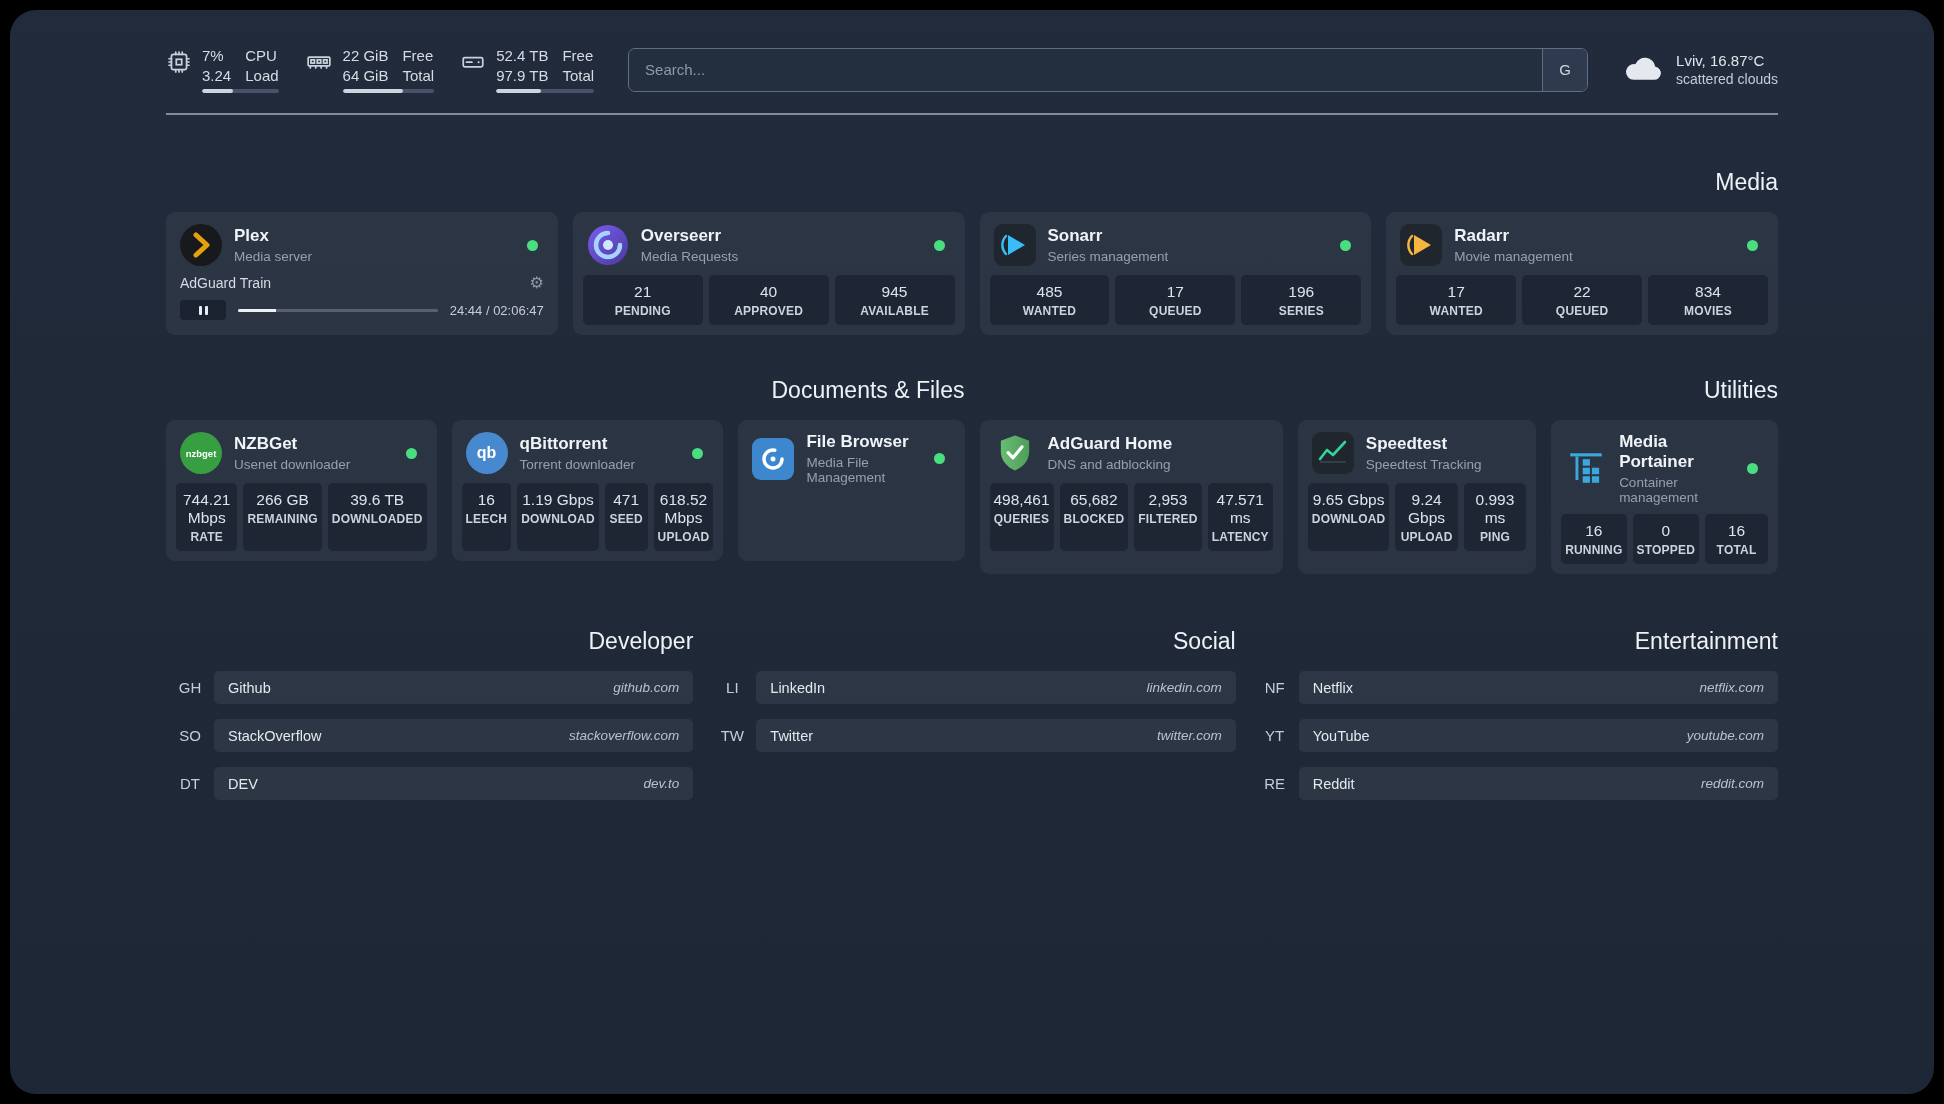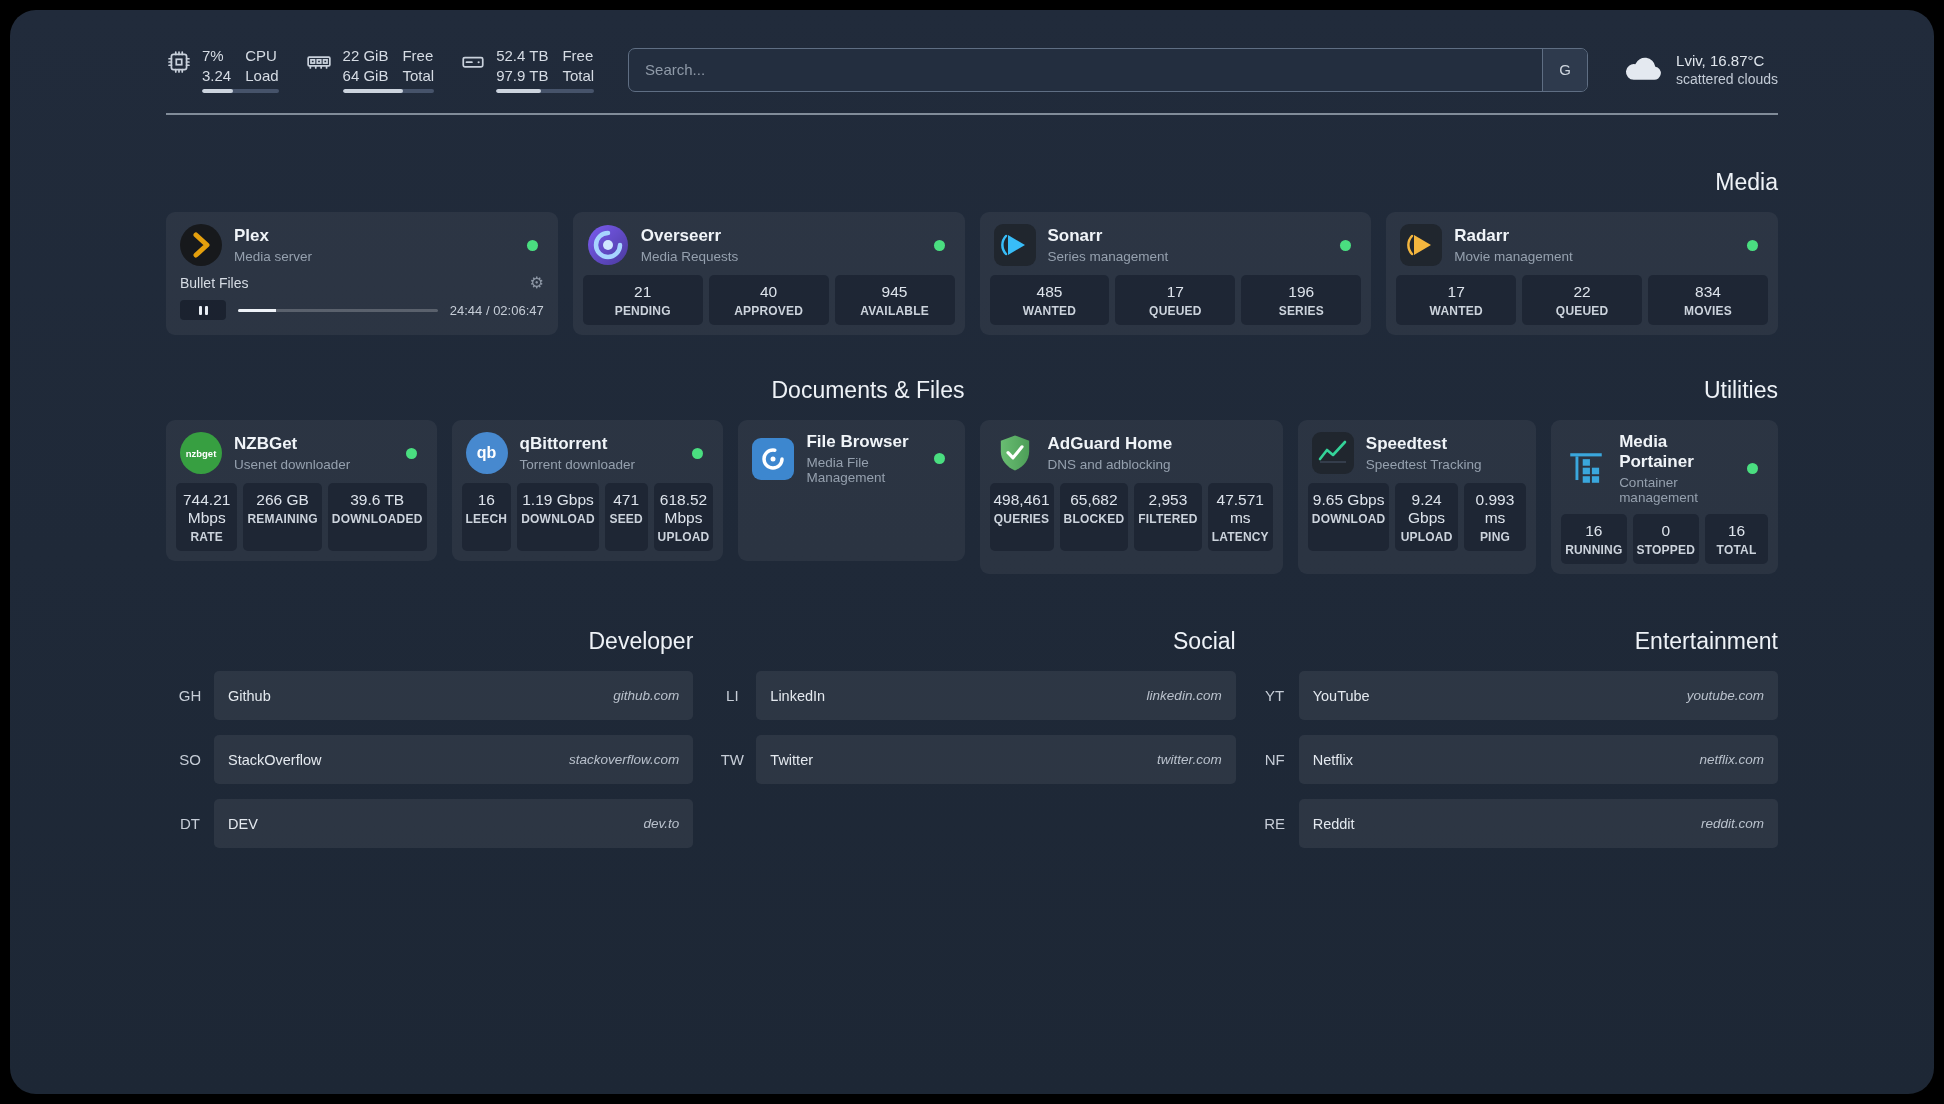--- a/index.html
+++ b/index.html
@@ -57,21 +57,21 @@
   
   .ic-circle{border-radius:50%;}
   .plex-bg{background:#17191c;}
   .nzb-bg{background:#379f41;color:#fff;font-size:9.5px;font-weight:bold;}
   .qb-bg{background:#4789cf;color:#fff;font-size:16px;font-weight:bold;}
   .sq{background:#20262e;border-radius:9px;}
   .fb-bg{background:#3d87cf;border-radius:9px;}
 
   
   .bm-grid{display:grid;grid-template-columns:repeat(3,1fr);gap:15px;align-items:start;margin-top:54px;}
-  .bm-row{display:flex;align-items:center;height:49px;margin-bottom:15px;}
+  .bm-row{display:flex;align-items:center;height:33px;margin-bottom:15px;}
   .bm-abbr{width:48px;text-align:center;font-size:15px;color:#c6cdd7;flex:0 0 auto;}
   .bm-pill{flex:1;height:100%;background:rgba(255,255,255,0.065);border-radius:5px;display:flex;align-items:center;padding:0 14px;cursor:pointer;}
   .bm-name{flex:1;font-size:14.5px;color:#e4e9ef;}
   .bm-domain{font-size:13.5px;color:#b9c1cc;font-style:italic;}
 </style>
 </head>
 <body>
 
 <div class="frame">
   <div class="page">
@@ -187,21 +187,21 @@
               </svg>
             </span>
             <div class="meta">
               <div class="title">Plex</div>
               <div class="sub">Media server</div>
             </div>
             <span class="dot"></span>
           </div>
           <div class="np">
             <div class="np-top">
-              <span>Bullet Files</span>
+              <span>AdGuard Train</span>
               <span class="gear">⚙</span>
             </div>
             <div class="np-bottom">
               <span class="pause">
                   <i></i>
                   <i></i>
                 </span>
               <div class="np-track">
                   <div class="np-fill" style="width: 19%;"></div>
                 </div>
@@ -541,34 +541,34 @@
           <span class="bm-pill">
             <span class="bm-name">Twitter</span>
             <span class="bm-domain">twitter.com</span>
           </span>
         </div>
       </section>
 
       <section>
         <h2 class="sec-title">Entertainment</h2>
         <div class="bm-row">
+          <span class="bm-abbr">NF</span>
+          <span class="bm-pill">
+            <span class="bm-name">Netflix</span>
+            <span class="bm-domain">netflix.com</span>
+          </span>
+        </div>
+        <div class="bm-row">
           <span class="bm-abbr">YT</span>
           <span class="bm-pill">
             <span class="bm-name">YouTube</span>
             <span class="bm-domain">youtube.com</span>
           </span>
         </div>
         <div class="bm-row">
-          <span class="bm-abbr">NF</span>
-          <span class="bm-pill">
-            <span class="bm-name">Netflix</span>
-            <span class="bm-domain">netflix.com</span>
-          </span>
-        </div>
-        <div class="bm-row">
           <span class="bm-abbr">RE</span>
           <span class="bm-pill">
             <span class="bm-name">Reddit</span>
             <span class="bm-domain">reddit.com</span>
           </span>
         </div>
       </section>
 
     </div>
 

